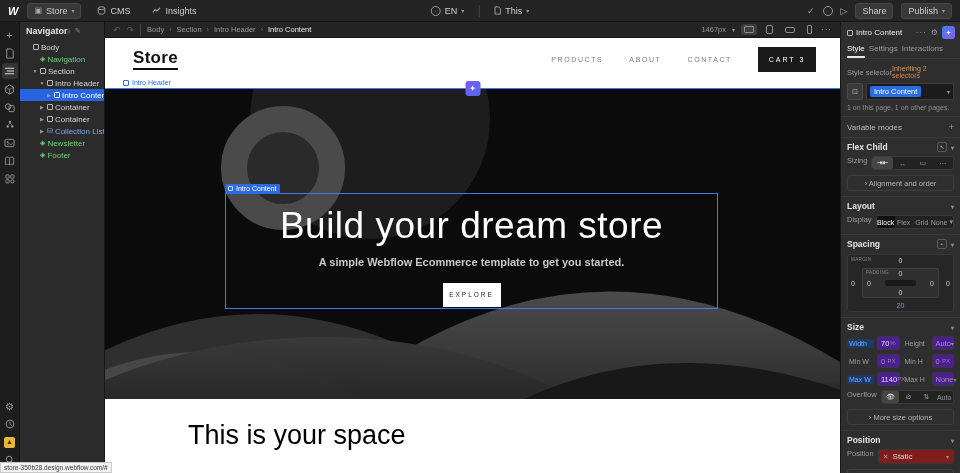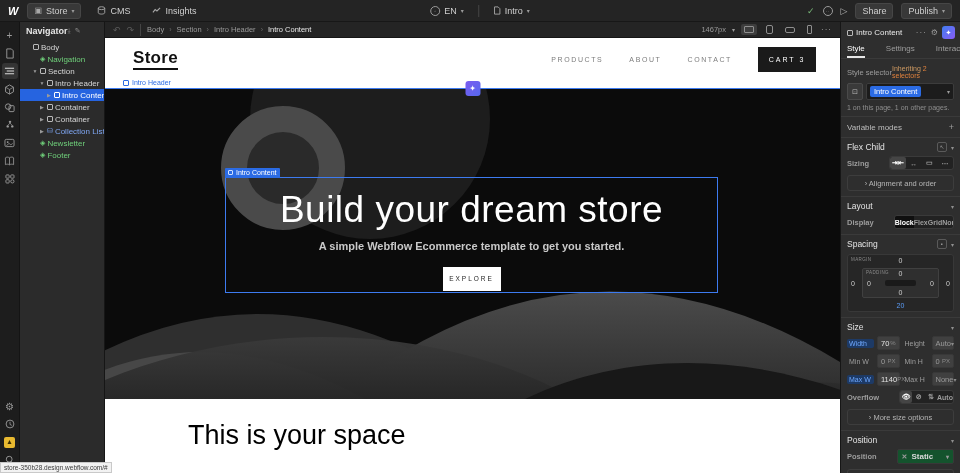--- a/index.html
+++ b/index.html
@@ -79,21 +79,21 @@
   .el-label { position:absolute; left:18px; top:-1px; display:flex; align-items:center; gap:3px;
     color:#2b6be4; font-size:7px; }
   .bluesq { width:6px; height:6px; border:1px solid #2b6be4; border-radius:1px;}
 
   .hero { height:310px; background:#0b0b0b; position:relative;
     border-top:1px solid #3d7bf0; border-bottom:1px solid #3d7bf0; }
   .hero svg.deco { position:absolute; inset:0; }
   .handle { position:absolute; top:-8px; left:50%; transform:translateX(-50%); width:15px; height:15px;
     border-radius:3px; background:linear-gradient(135deg,#7b5cf0,#5568ee); color:#fff; font-size:8px;
     display:flex; align-items:center; justify-content:center; z-index:6; cursor:pointer;}
-  .selbox { position:absolute; left:120px; top:88px; width:493px; height:116px;
+  .selbox { position:absolute; left:120px; top:104px; width:493px; height:116px;
     border:1px solid #3d7bf0; z-index:5; display:flex; flex-direction:column; align-items:center; }
   .selbadge { position:absolute; top:0; left:-1px; transform:translateY(-100%); background:#2b6be4; color:#fff;
     font-size:7px; padding:1px 4px 2px 3px; display:flex; gap:3px; align-items:center; border-radius:1px 1px 0 0;}
   .selbadge .bsq { width:5px; height:5px; border:1px solid #cfe0ff; border-radius:1px;}
   .hero-title { margin-top:12px; color:#fff; font-size:37px; font-weight:500; letter-spacing:.5px; line-height:1.1; white-space:nowrap;}
   .hero-sub { margin-top:9px; color:#c9c9c9; font-size:11px;font-weight:bold; }
   .explore { margin-top:15px; width:58px; height:24px; background:#fff; color:#262626; font-size:6.5px;
     letter-spacing:2px; display:flex; align-items:center; justify-content:center; cursor:pointer;}
   .below { height:75px; background:#fff; padding:22px 0 0 83px; }
   .below-title { font-size:27px; color:#000000; font-weight:500; }
@@ -104,27 +104,27 @@
   
   .inspector { width:120px; background:#2e2e2e; border-left:1px solid #161616; color:#c7c7c7;
     font-size:8px; display:flex; flex-direction:column; position:relative; z-index:30; overflow:hidden;}
   .insp-head { display:flex; align-items:center; gap:3px; padding:4px 5px 3px 6px; }
   .insp-head .name { color:#e9e9e9; font-size:8px; }
   .insp-head .right { margin-left:auto; display:flex; align-items:center; gap:4px; }
   .dots { color:#9a9a9a; font-size:8px; letter-spacing:1px;}
   .gear8 { color:#9a9a9a; font-size:8px; }
   .ai-btn { width:13px; height:13px; border-radius:3px; background:linear-gradient(135deg,#3f7df0,#8a5cf6);
     color:#fff; font-size:7px; display:flex; align-items:center; justify-content:center; cursor:pointer;}
-  .tabs { display:flex; gap:21px; padding:0 6px; border-bottom:1px solid #3a3a3a; }
+  .tabs { display:flex; gap:4px; padding:0 6px; border-bottom:1px solid #3a3a3a; }
   .tab { padding:2px 0 3px; font-size:8px; color:#9d9d9d; cursor:pointer; }
   .tab.active { color:#fff; border-bottom:2px solid #e8e8e8; }
   .sec { border-bottom:1px solid #3a3a3a; padding:4px 6px 5px; }
-  .srow { display:flex; align-items:center; gap:20px; margin-top:4px;font-weight:bold; }
+  .srow { display:flex; align-items:flex-start; gap:4px; margin-top:4px; }
   .lbl { color:#9d9d9d; font-size:7.5px; flex:0 0 auto;}
-  .sec-head { display:flex; align-items:center; color:#e4e4e4; font-weight:400; font-size:8.5px; }
+  .sec-head { display:flex; align-items:center; color:#e4e4e4; font-weight:700; font-size:8.5px; }
   .sec-head .hicons { margin-left:auto; display:flex; gap:4px; align-items:center; color:#8f8f8f; font-size:6px;}
   .mini-ico { width:10px; height:10px; border:1px solid #5a5a5a; border-radius:2px; display:flex; align-items:center; justify-content:center; font-size:5.5px; color:#9f9f9f;}
   .sel-label-row { display:flex; align-items:center; margin-top:2px;}
   .inherit { margin-left:auto; font-size:7px; color:#cf9a62; }
   .inherit b { color:#e0813c; font-weight:400; }
   .selector-row { display:flex; gap:3px; margin-top:4px; align-items:stretch;}
   .state-btn { width:16px; background:#3a3a3a; border:1px solid #4a4a4a; border-radius:2px;
     display:flex; align-items:center; justify-content:center; color:#b9b9b9; font-size:7px; cursor:pointer;}
   .sel-input { flex:1; background:#1c1c1c; border:1px solid #3c3c3c; border-radius:2px;
     display:flex; align-items:center; padding:2px 3px; gap:3px; cursor:pointer;}
@@ -157,29 +157,29 @@
   .p-left{ left:4px; top:50%; transform:translateY(-50%);}
   .p-right{ right:4px; top:50%; transform:translateY(-50%);}
   .p-bot{ bottom:1px; left:50%; transform:translateX(-50%);}
   .slot { position:absolute; left:22px; right:22px; top:11px; bottom:11px; background:#1a1a1a; border-radius:2px;}
 
   
   .sizegrid { display:grid; grid-template-columns:27px 1fr 26px 1fr; column-gap:3px; row-gap:4px;
     margin-top:4px; align-items:center; }
   .flabel { font-size:7px; color:#9d9d9d; padding:1px 2px; border-radius:2px; }
   .flabel.set { background:#1d3a66; color:#6ea8ff; }
-  .inp { background:#404040; border:1px solid #383838; border-radius:2px; color:#e2e2e2; font-size:7.5px;
+  .inp { background:#4c1d95; border:1px solid #383838; border-radius:2px; color:#e2e2e2; font-size:7.5px;
     padding:1.5px 3px; display:flex; align-items:center; min-width:0; cursor:text;}
   .inp .unit { margin-left:auto; color:#8a8a8a; font-size:6px; }
   .inp.muted { color:#9a9a9a; cursor:pointer;}
   .ovf-icons { flex:1; display:flex; background:#222; border:1px solid #3a3a3a; border-radius:3px; }
   .ovi { flex:1; display:flex; align-items:center; justify-content:center; padding:2px 0; color:#9d9d9d; font-size:7px; cursor:pointer;}
   .ovi.on { background:#454545; color:#fff; border-radius:2px;}
 
-  .posdrop { flex:1; background:#14532d; border:1px solid #383838; border-radius:2px; display:flex;
+  .posdrop { flex:1; background:#7f1d1d; border:1px solid #383838; border-radius:2px; display:flex;
     align-items:center; gap:4px; padding:2px 4px; color:#d9d9d9; cursor:pointer;}
   .posdrop .x { color:#9a9a9a; font-size:7px; }
   .posdrop .chev { margin-left:auto;}
 </style>
 </head>
 <body>
 
 <div class="topbar">
   <span class="wf-logo">W</span>
   <div class="tb-btn boxed">
@@ -204,21 +204,21 @@
     <div class="tb-btn">
       <span class="circ-ico">◦</span>
       <span>EN</span>
       <span class="chev">▾</span>
     </div>
     <div class="vdiv"></div>
     <div class="tb-btn">
       <svg class="tb-ico" width="8" height="9" viewBox="0 0 8 10">
           <path d="M1 1h4l2 2v6H1z" fill="none" stroke="#a8a8a8"></path>
         </svg>
-      <span>Intro</span>
+      <span>This</span>
       <span class="chev">▾</span>
     </div>
   </div>
   <div class="tb-right">
     <span class="check">✓</span>
     <span class="circ-ico">··</span>
     <span class="play">▷</span>
     <div class="tb-btn boxed">
       <span>Share</span>
     </div>

